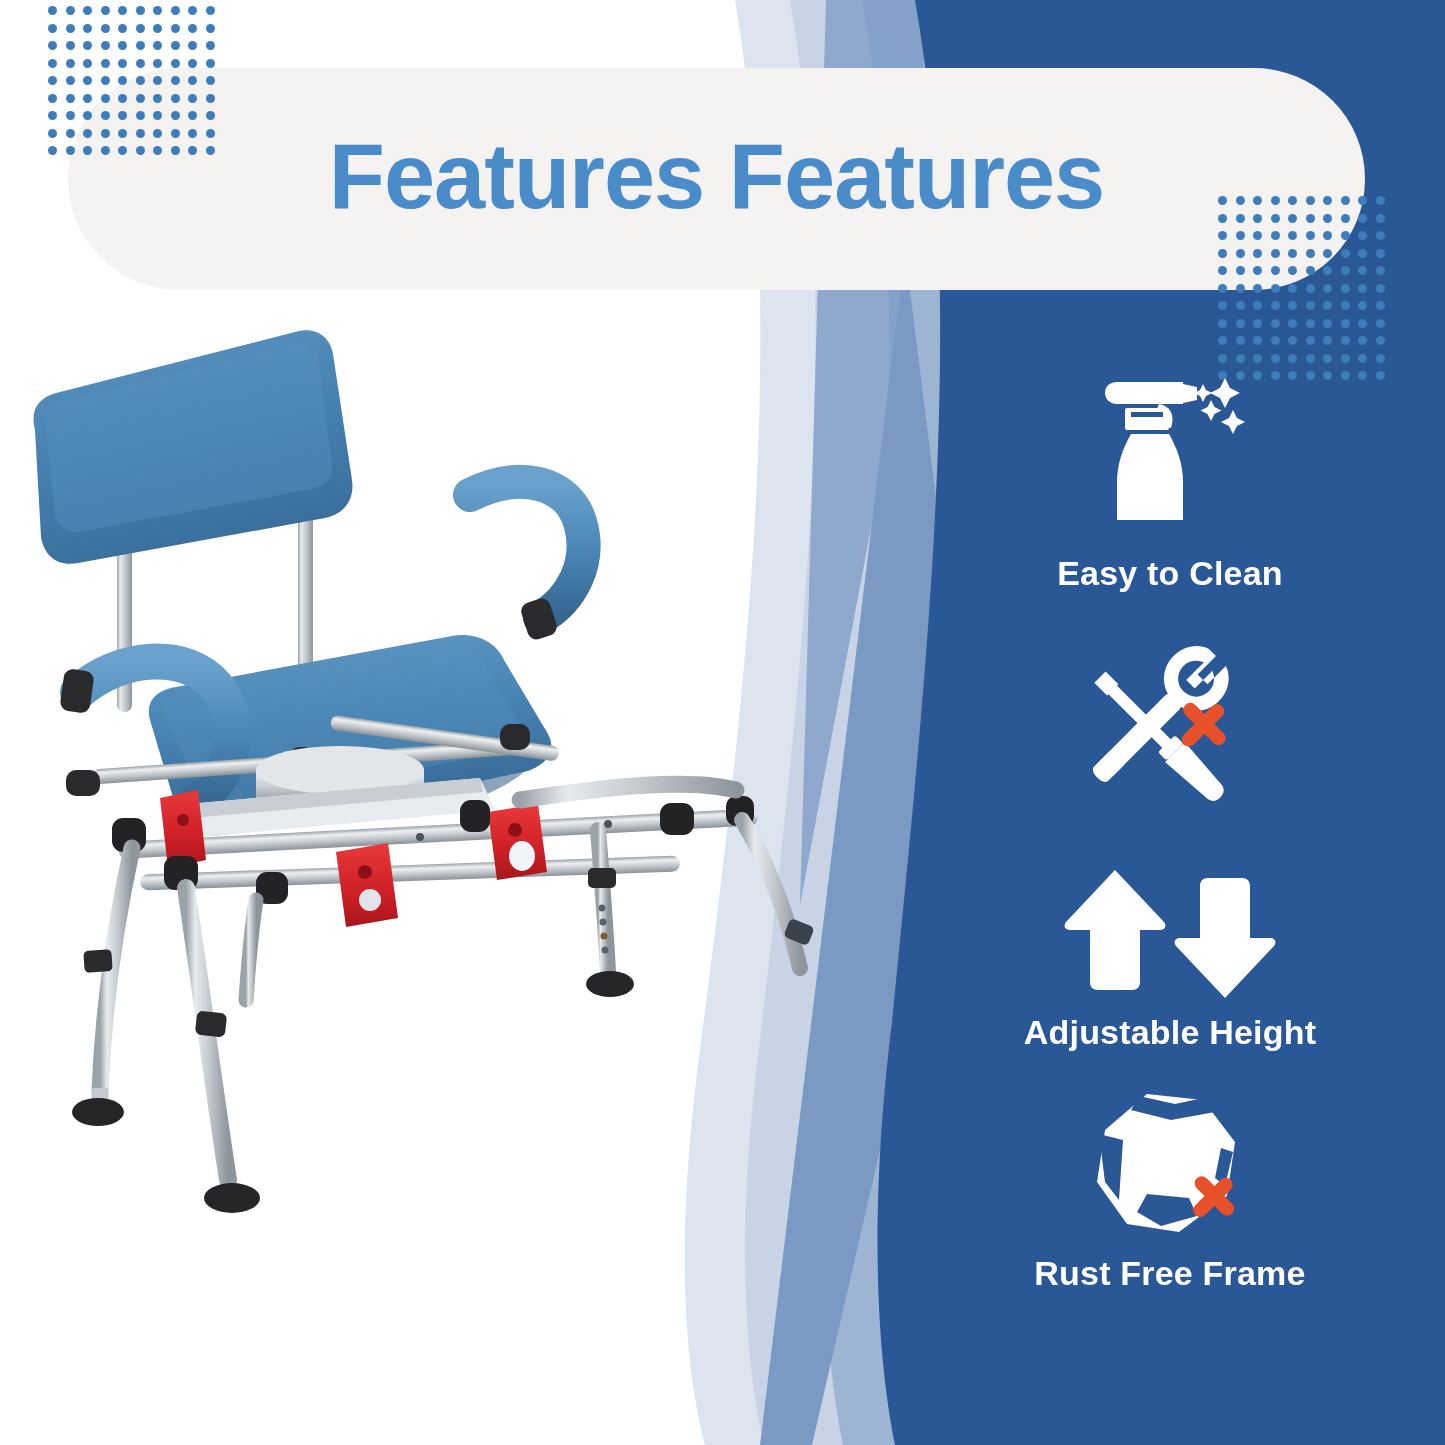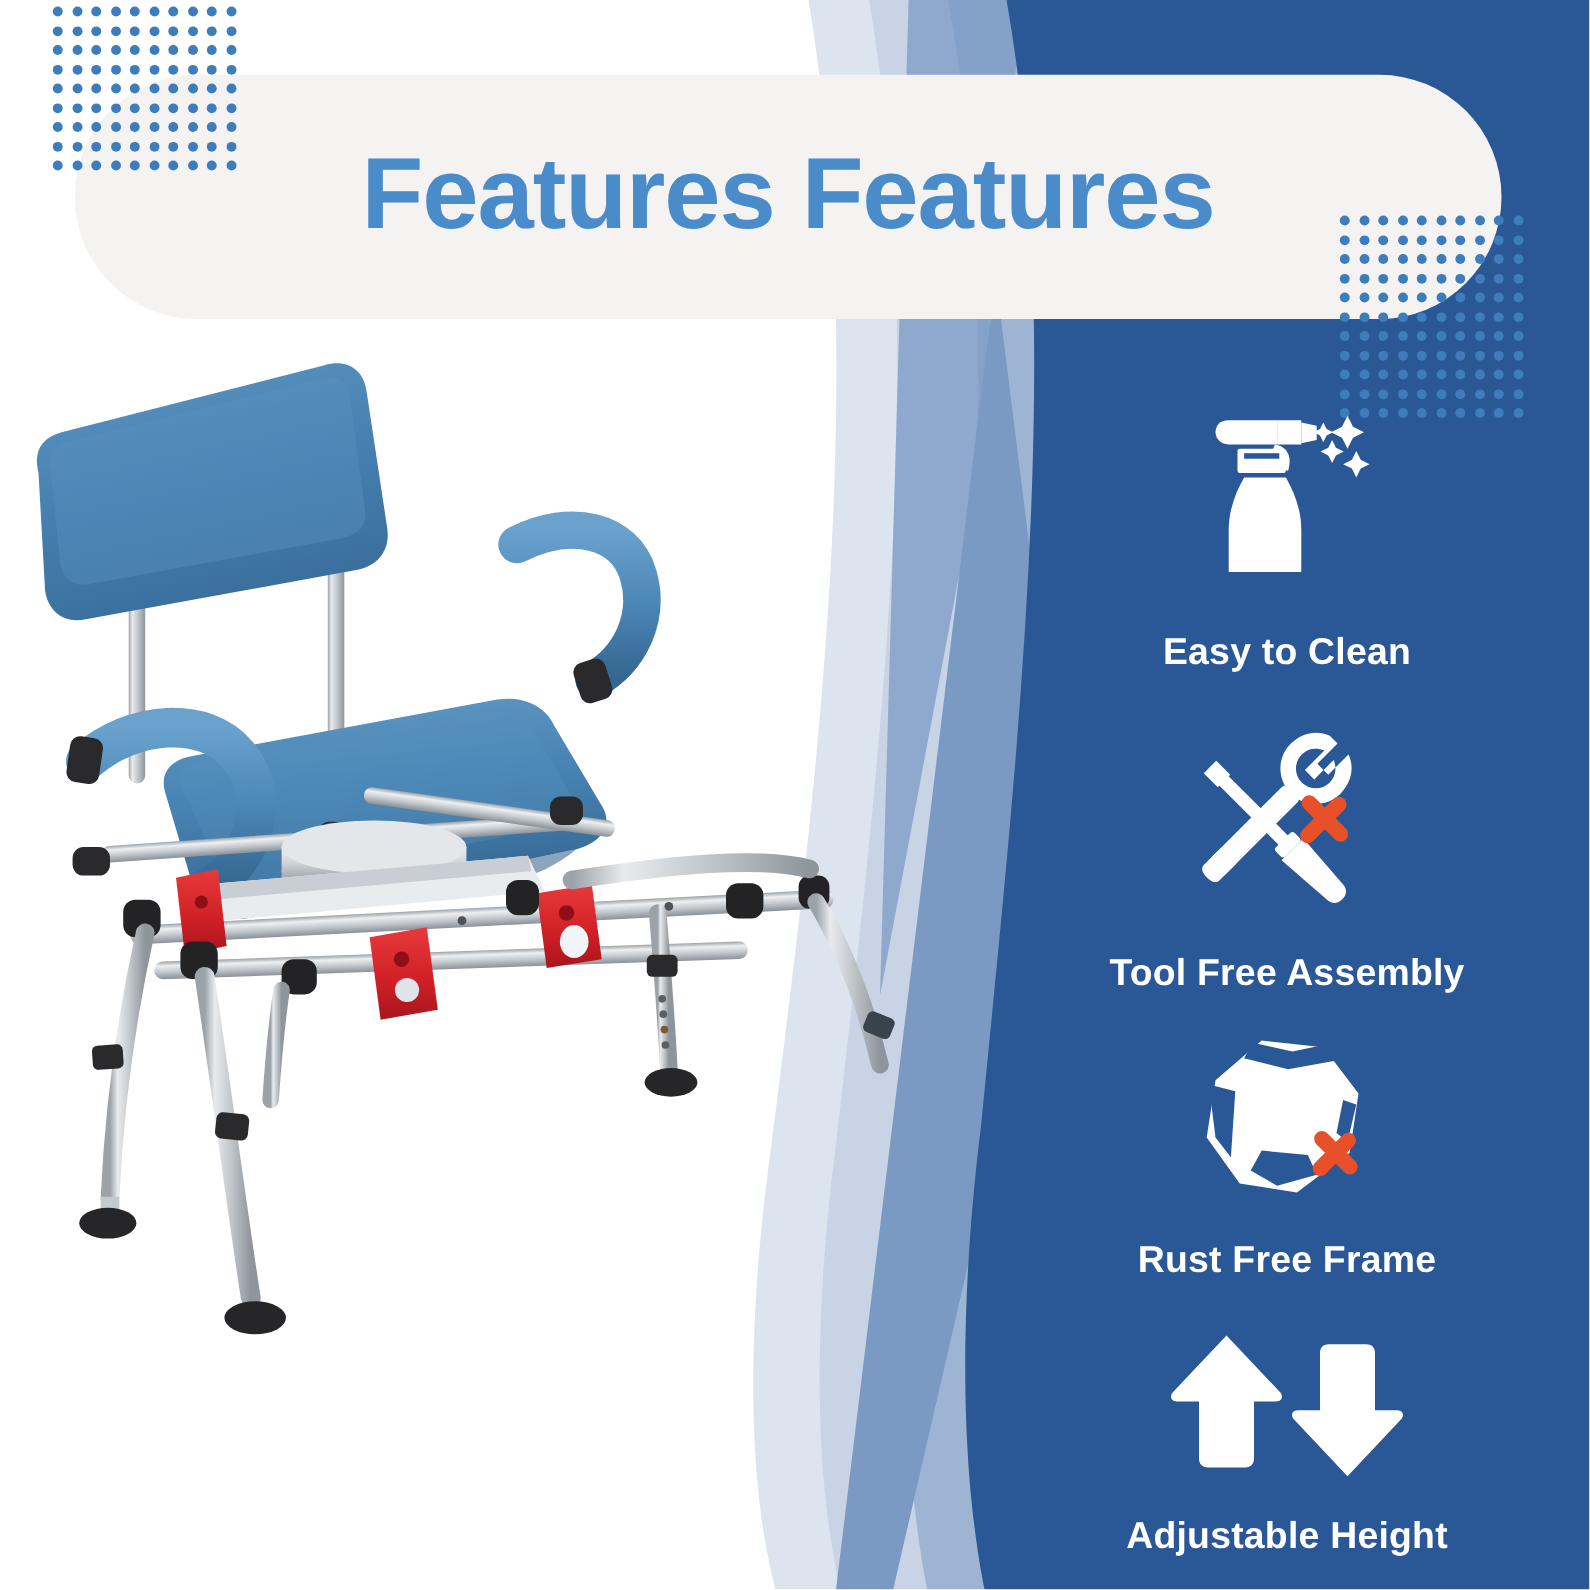--- a/index.html
+++ b/index.html
@@ -63,21 +63,21 @@
     z-index: 8;
     display: flex; flex-direction: column;
     gap: 38px;
   }
   .feature { display: flex; flex-direction: column; align-items: center; }
   .feature .ficon { height: 190px; display: flex; align-items: center; justify-content: center; }
   .feature-2 .ficon { height: 190px; }
   .feature-3 .ficon { height: 150px; }
   .feature-4 .ficon { height: 160px; }
   .flabel {
-    margin-top: 24px;
+    margin-top: 4px;
     color: #ffffff;
     font-size: 34px;
     font-weight: bold;
     text-align: center;
     letter-spacing: 0.2px;
     white-space: nowrap;
   }
 </style>
 </head>
 <body>
@@ -511,21 +511,36 @@
             <rect x="68" y="100" width="24" height="12" rx="3" fill="#fff"></rect>
             <path d="M66,112 L94,112 L90,168 C89,174 85,176 80,176 C75,176 71,174 70,168 Z" fill="#fff"></path>
           </g>
 
           <g transform="translate(128,88)">
             <rect x="-6" y="-26" width="14" height="54" rx="7" fill="#E8502A" transform="rotate(45)"></rect>
             <rect x="-6" y="-26" width="14" height="54" rx="7" fill="#E8502A" transform="rotate(-45)"></rect>
           </g>
         </svg>
       </div>
-      <div class="flabel">Tool Free Assembly</div>
+    </div>
+
+    <div class="feature feature-3">
+      <div class="ficon">
+        <svg width="220" height="140" viewBox="0 0 220 140">
+
+          <path d="M55,6 L104,58 C107,62 105,66 100,66 L80,66 L80,118
+                   C80,123 77,126 72,126 L38,126 C33,126 30,123 30,118 L30,66
+                   L10,66 C5,66 3,62 6,58 Z" fill="#fff"></path>
+
+          <path d="M165,134 L116,82 C113,78 115,74 120,74 L140,74 L140,22
+                   C140,17 143,14 148,14 L182,14 C187,14 190,17 190,22 L190,74
+                   L210,74 C215,74 217,78 214,82 Z" fill="#fff"></path>
+        </svg>
+      </div>
+      <div class="flabel">Adjustable Height</div>
     </div>
 
     <div class="feature feature-4">
       <div class="ficon">
         <svg width="190" height="160" viewBox="0 0 190 160">
 
           <path d="M72,4 L128,10 L160,52 L152,106 L104,142 L52,134 L22,92 L30,40 Z
                    M96,46 C110,46 122,58 122,72 C122,86 110,98 96,98
                    C82,98 70,86 70,72 C70,58 82,46 96,46 Z" fill="#fff"></path>
 
@@ -536,30 +551,14 @@
 
           <g transform="translate(138,106)">
             <rect x="-6" y="-24" width="14" height="50" rx="7" fill="#E8502A" transform="rotate(45)"></rect>
             <rect x="-6" y="-24" width="14" height="50" rx="7" fill="#E8502A" transform="rotate(-45)"></rect>
           </g>
         </svg>
       </div>
       <div class="flabel">Rust Free Frame</div>
     </div>
 
-    <div class="feature feature-3">
-      <div class="ficon">
-        <svg width="220" height="140" viewBox="0 0 220 140">
-
-          <path d="M55,6 L104,58 C107,62 105,66 100,66 L80,66 L80,118
-                   C80,123 77,126 72,126 L38,126 C33,126 30,123 30,118 L30,66
-                   L10,66 C5,66 3,62 6,58 Z" fill="#fff"></path>
-
-          <path d="M165,134 L116,82 C113,78 115,74 120,74 L140,74 L140,22
-                   C140,17 143,14 148,14 L182,14 C187,14 190,17 190,22 L190,74
-                   L210,74 C215,74 217,78 214,82 Z" fill="#fff"></path>
-        </svg>
-      </div>
-      <div class="flabel">Adjustable Height</div>
-    </div>
-
   </div>
 </div>
 
 </body></html>

